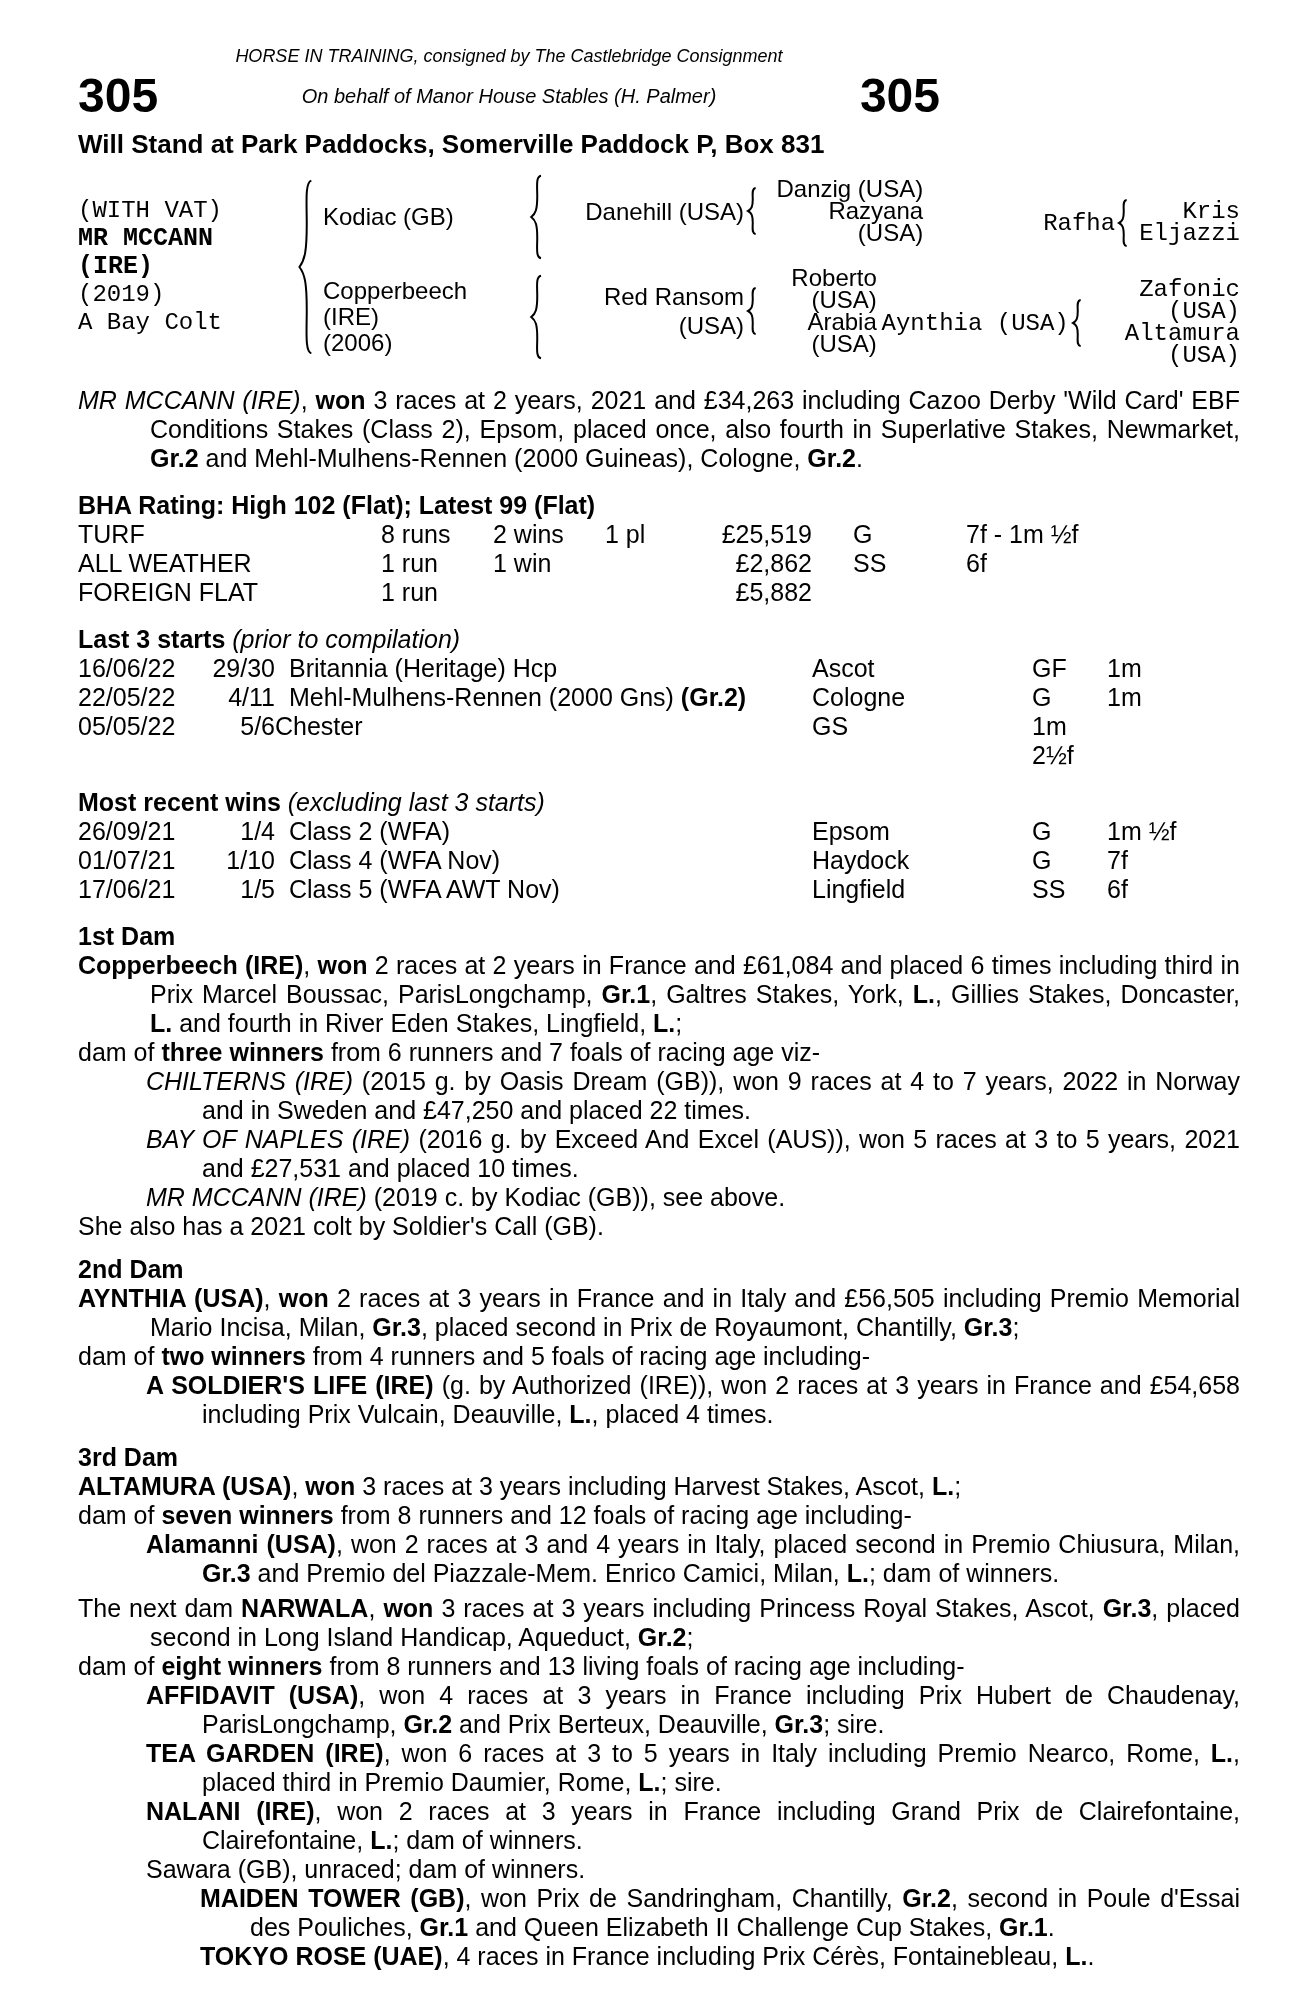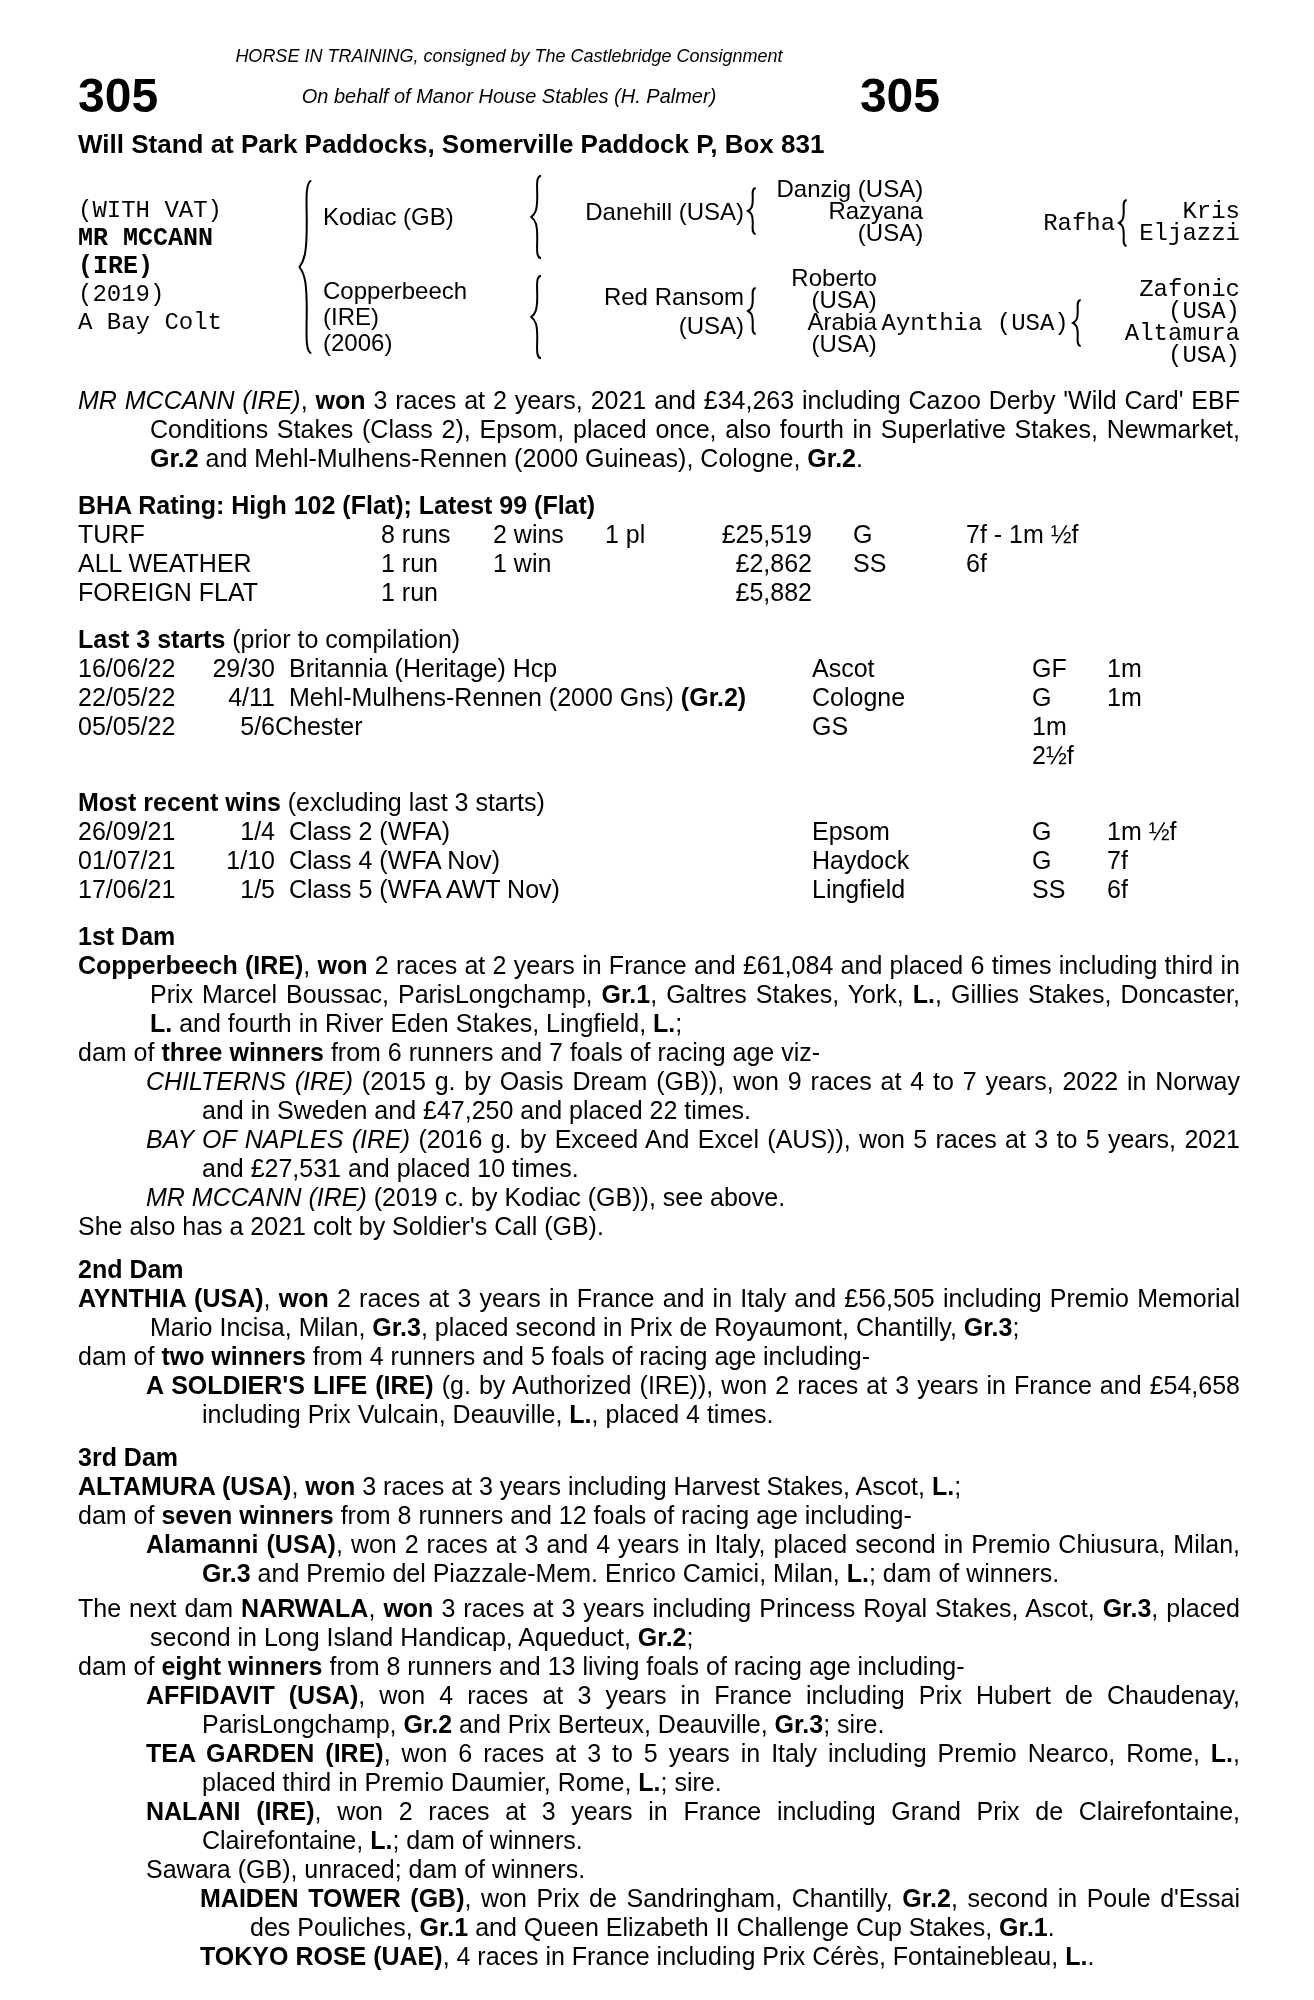--- a/index.html
+++ b/index.html
@@ -50,21 +50,21 @@
   .v-lvl2{margin-left:122px;padding-left:50px;text-indent:-50px;}
   .sec-heading{font-weight:bold;margin-top:8px;}
   .spacer{height:6px;}
 
   
   .bha-heading{font-weight:bold;}
   .bha-row{display:grid;grid-template-columns:303px 112px 112px 60px 147px 41px 113px 1fr;}
   .c-earn{text-align:right;}
 
   
-  .tbl-heading .note{font-weight:normal;}
+  .tbl-heading .note{font-style:italic;font-weight:normal;}
   .tbl-heading{font-weight:bold;}
   .starts-row{display:grid;grid-template-columns:110px 87px 537px 220px 75px 1fr;}
   .c-pos{text-align:right;}
   .c-race{padding-left:14px;box-sizing:border-box;}
 </style>
 </head>
 <body>
 
 <div class="header">
   <div class="consignor-line">HORSE IN TRAINING, consigned by The Castlebridge Consignment</div>

